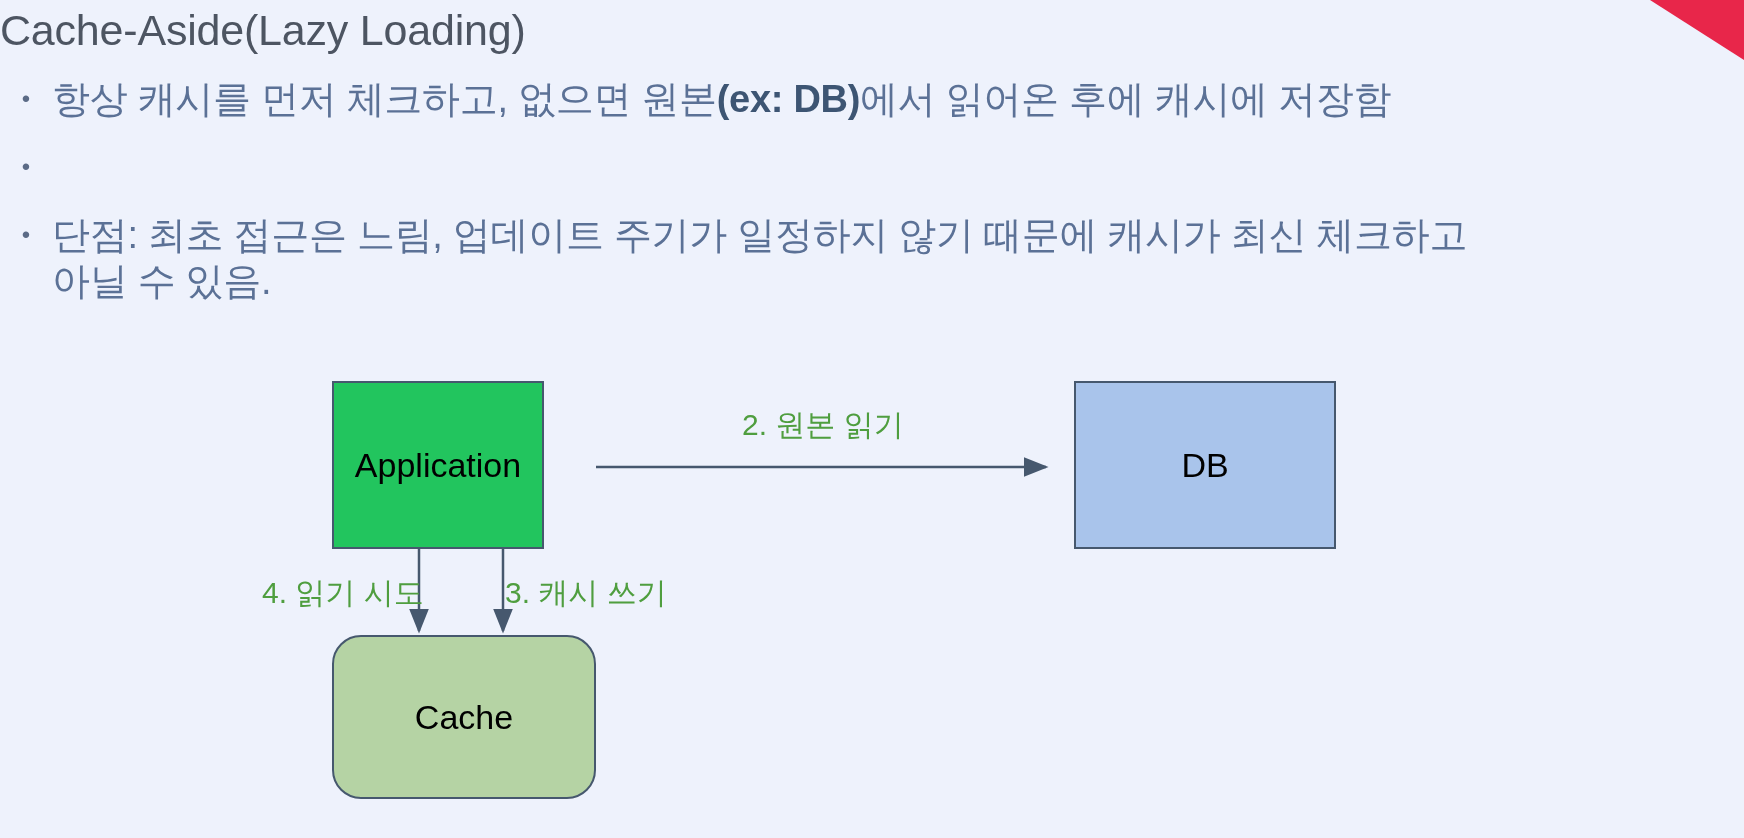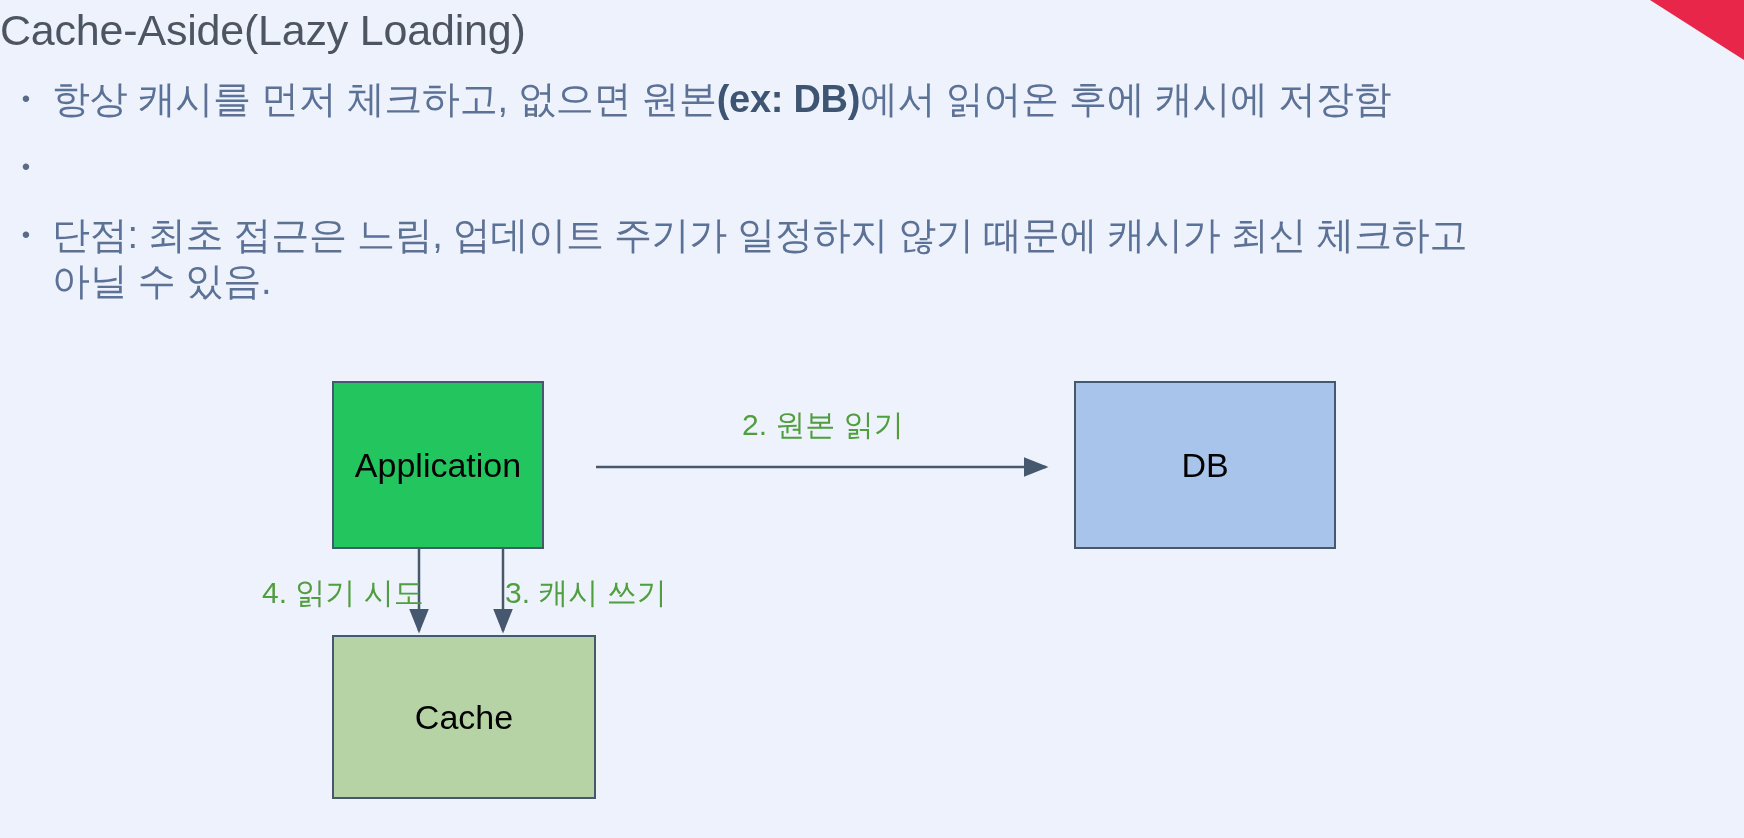--- a/index.html
+++ b/index.html
@@ -108,20 +108,21 @@
     height: 168px;
     background: #a9c4eb;
     margin-left: 24px;
   }
   #node-cache {
     left: 332px;
     top: 635px;
     width: 264px;
     height: 164px;
     background: #b5d3a4;
+    border-radius: 29px;
   }
 
   .edge-label {
     position: absolute;
     font-size: 30px;
     color: #4f9e3f;
     white-space: nowrap;
   }
   #label-read-origin { left: 742px; top: 405px; }
   #label-read-try    { left: 262px; top: 573px; }

